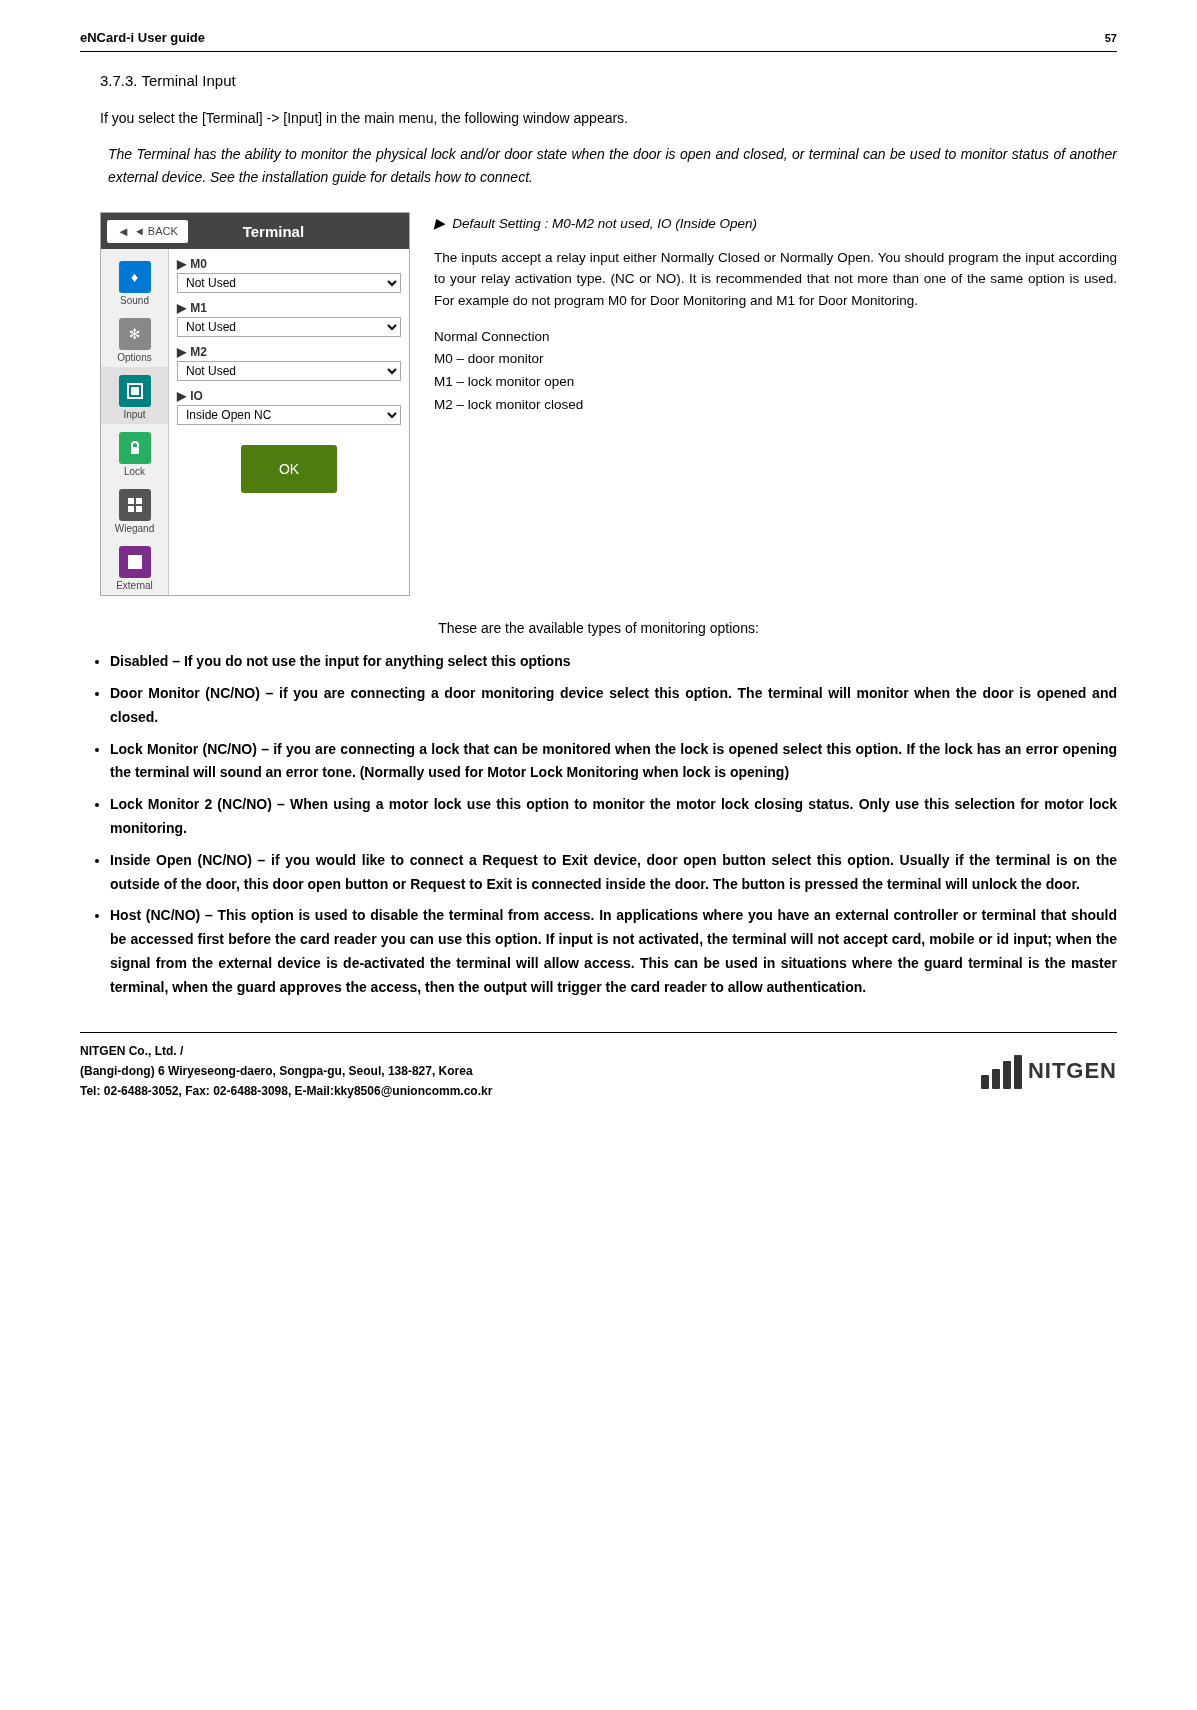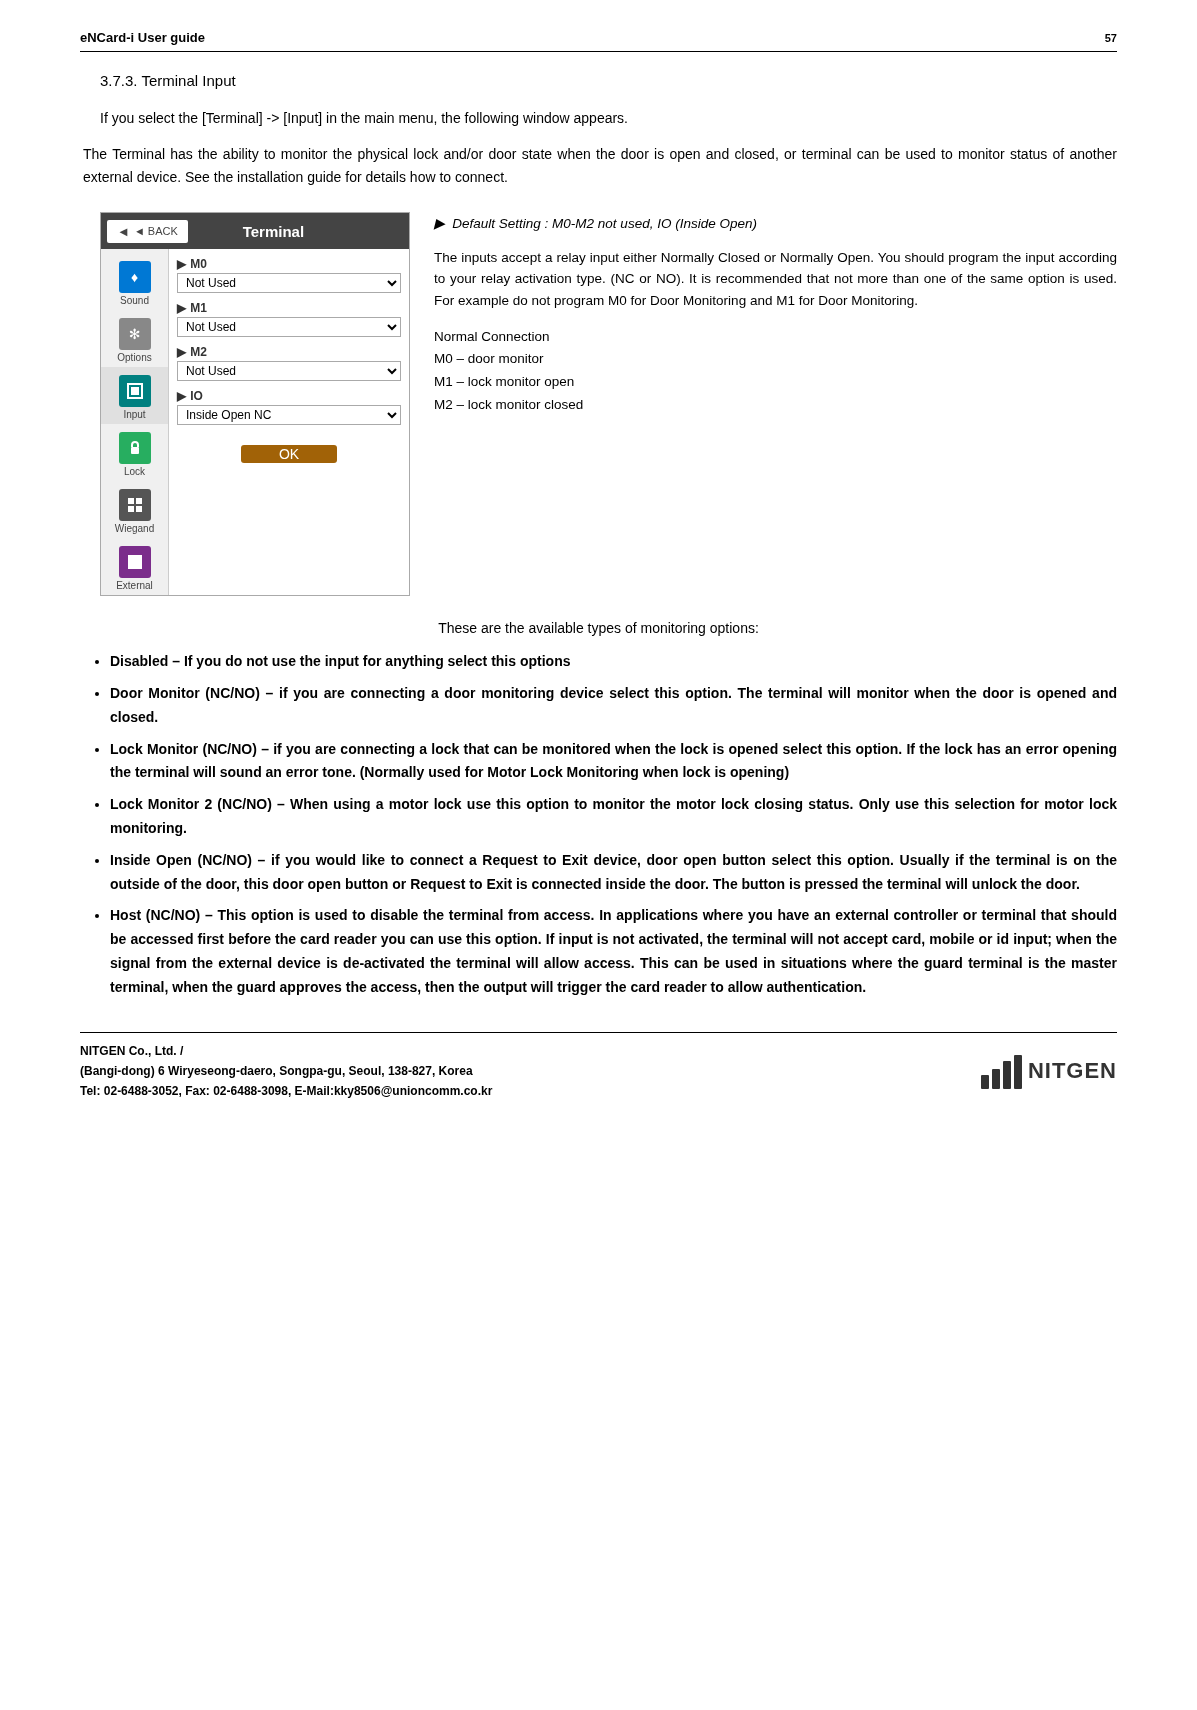--- a/index.html
+++ b/index.html
@@ -162,24 +162,24 @@
       border: 1px solid #aaa;
       background: #fff;
       padding: 0 4px;
     }
     .ok-btn-row {
       display: flex;
       justify-content: center;
       padding: 12px 0 8px 0;
     }
     .ok-btn {
-      background: #a16207;
+      background: #4d7c0f;
       color: #fff;
       border: none;
-      padding: 1px 38px;
+      padding: 16px 38px;
       font-size: 14px;
       border-radius: 3px;
       cursor: pointer;
     }
     
     .ui-description {
       flex: 1;
       font-size: 13.5px;
       line-height: 1.6;
     }
@@ -258,21 +258,21 @@
 
   <div class="header">
     <span class="header-title">eNCard-i User guide</span>
     <span class="header-page">57</span>
   </div>
 
   <div class="section-title">3.7.3. Terminal Input</div>
 
   <p class="body-text" style="margin-left:20px;">If you select the [Terminal] -&gt; [Input] in the main menu, the following window appears.</p>
 
-  <p class="body-text" style="margin-left:3px;">The Terminal has the ability to monitor the physical lock and/or door state when the door is open and closed, or terminal can be used to monitor status of another external device. See the installation guide for details how to connect.</p>
+  <p class="body-text" style="margin-left:28px;font-style:italic;">The Terminal has the ability to monitor the physical lock and/or door state when the door is open and closed, or terminal can be used to monitor status of another external device. See the installation guide for details how to connect.</p>
 
   <div class="ui-section">
 
     <div class="terminal-ui">
 
       <div class="terminal-header">
         <button class="back-btn">
           <span>◄</span>
           <span style="font-size:11px;">◄ BACK</span>
         </button>

